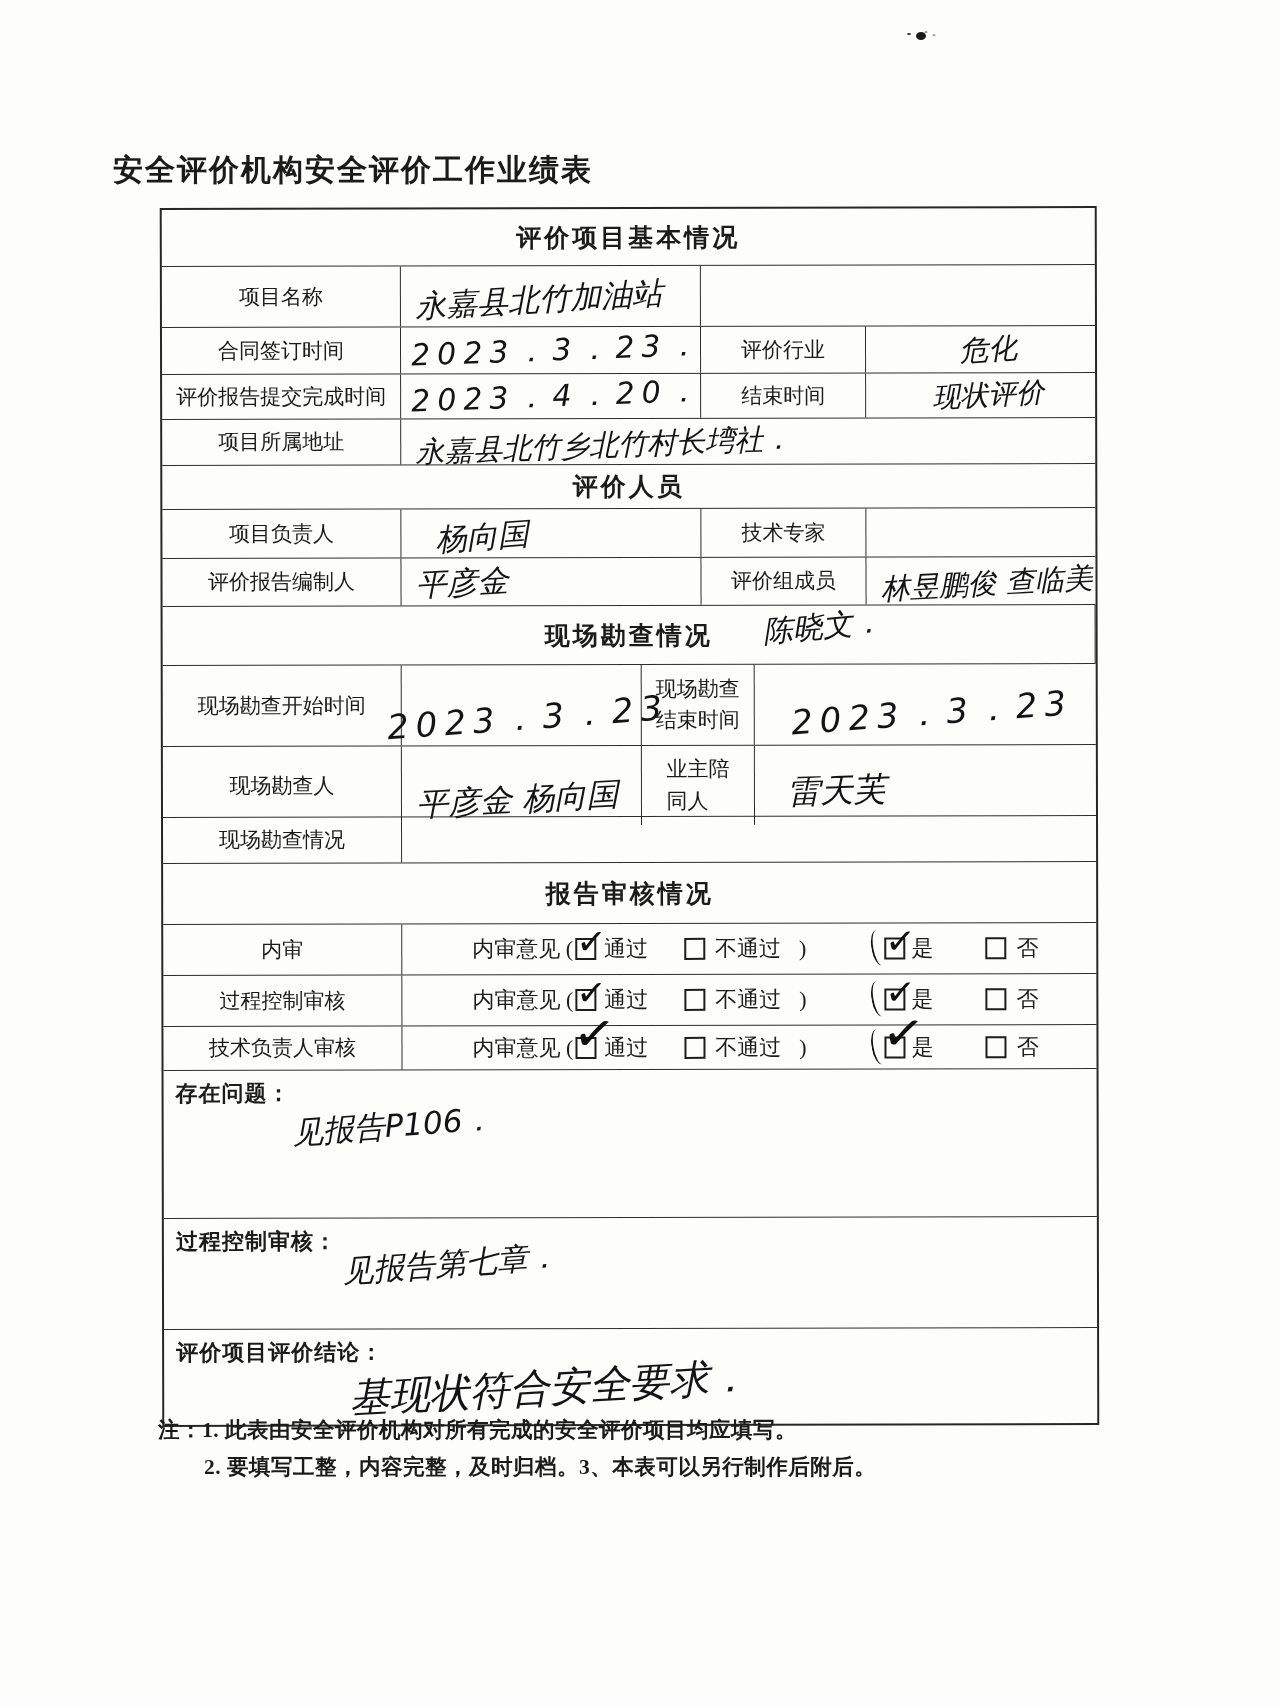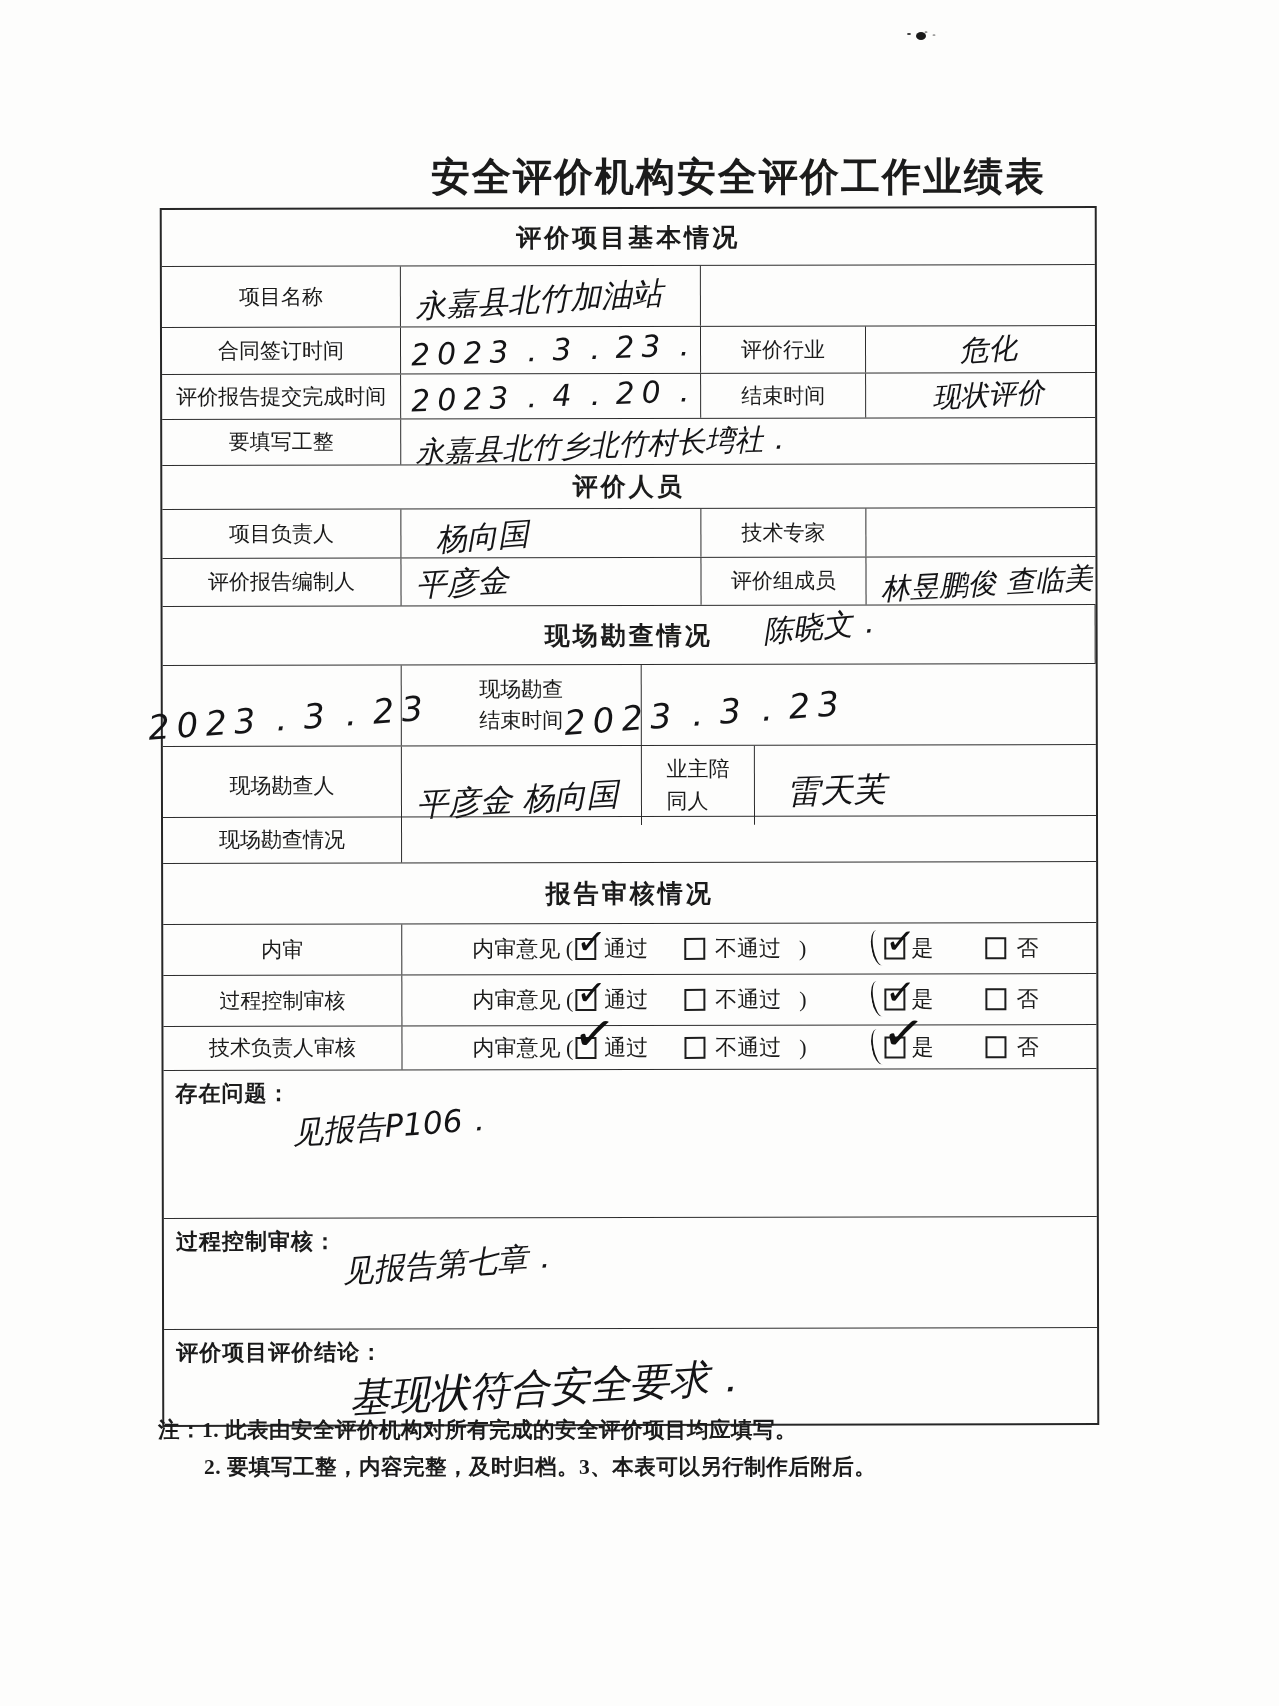--- a/index.html
+++ b/index.html
@@ -1,21 +1,21 @@
 <!DOCTYPE html>
 <html><head>
 <meta charset="utf-8">
 <style>
   html,body{margin:0;padding:0;background:#e8e8e8;}
   .page{position:relative;width:1279px;height:1706px;background:#fdfdfc;overflow:hidden;
         font-family:"Liberation Serif","DejaVu Serif",serif;color:#1b1b1b;}
   .ink-blot{position:absolute;left:916px;top:32px;width:10px;height:8px;background:#1a1a1a;border-radius:50%;
         box-shadow:-12px -2px 0 -3px #333, 13px -1px 0 -3.5px #444, 5px -4px 0 -3.5px #222;}
-  .title{position:absolute;top:150px;left:161px;width:933px;text-align:right;transform:translateX(-48px);
-        font-size:39px;font-weight:bold;letter-spacing:2px;}
+  .title{position:absolute;top:150px;left:161px;width:933px;text-align:left;transform:translateX(-48px);
+        font-size:30px;font-weight:bold;letter-spacing:2px;}
   .form-table{position:absolute;top:207px;left:161px;width:933px;border:2.5px solid #272727;transform:rotate(-0.12deg);}
   .row{display:grid;border-top:1.6px solid #2d2d2d;position:relative;}
   .row:first-child{border-top:none;}
   .cols-a{grid-template-columns:239px 300px 165px 1fr;}
   .cols-b{grid-template-columns:239px 240px 113px 1fr;}
   .cols-w{grid-template-columns:239px 1fr;}
   .cell{border-right:1.6px solid #2d2d2d;display:flex;align-items:center;justify-content:center;position:relative;overflow:visible;}
   .cell:last-child{border-right:none;}
   .lbl{font-size:21px;text-align:center;line-height:1.25;padding:8px 4px;}
   .sec{justify-content:center;align-items:center;display:flex;font-size:25px;font-weight:bold;letter-spacing:3px;}
@@ -76,21 +76,21 @@
       <div class="cell val" style="justify-content:center">
         <span class="hand h-date rot-2">2023．4．20．</span>
       </div>
       <div class="cell lbl">结束时间</div>
       <div class="cell val" style="justify-content:center">
         <span class="hand rot-3" style="font-size:28px">现状评价</span>
       </div>
     </div>
 
     <div class="row cols-w" style="height:45px">
-      <div class="cell lbl">要填写工整</div>
+      <div class="cell lbl">项目所属地址</div>
       <div class="cell val">
         <span class="hand rot-2" style="font-size:29px;margin-top:8px">永嘉县北竹乡北竹村长塆社．</span>
       </div>
     </div>
 
     <div class="row" style="height:43px">
       <div class="cell sec">评价人员</div>
     </div>
 
     <div class="row cols-a" style="height:48px">
@@ -112,20 +112,21 @@
         <span class="hand rot-3" style="font-size:29px;margin-top:6px">林昱鹏俊 查临美</span>
       </div>
     </div>
 
     <div class="row" style="height:58px">
       <div class="cell sec">现场勘查情况</div>
       <span class="hand rot-5 abs" style="left:600px;top:6px;font-size:30px">陈晓文．</span>
     </div>
 
     <div class="row cols-b" style="height:80px">
+      <div class="cell lbl">现场勘查开始时间</div>
       <div class="cell val" style="justify-content:center">
         <span class="hand h-date rot-4" style="font-size:34px;margin-top:24px">2023．3．23</span>
       </div>
       <div class="cell lbl two-line">
         <div>
           <span>现场勘查</span>
           <span>结束时间</span>
         </div>
       </div>
       <div class="cell val" style="justify-content:center">

